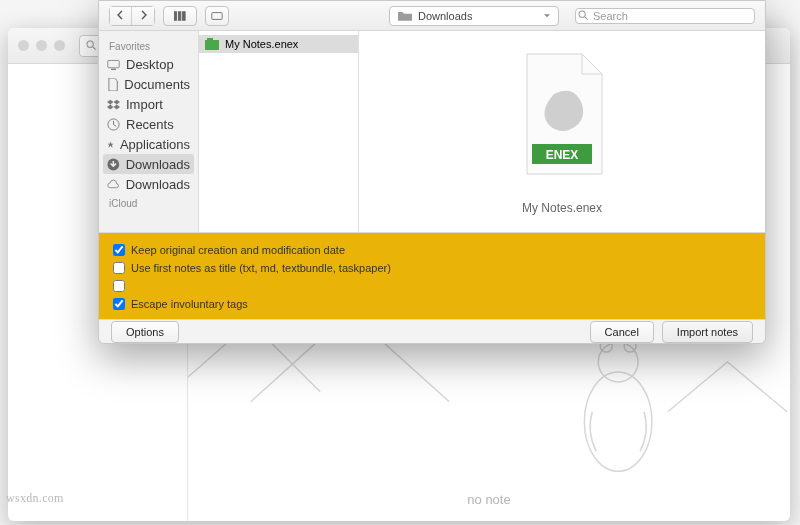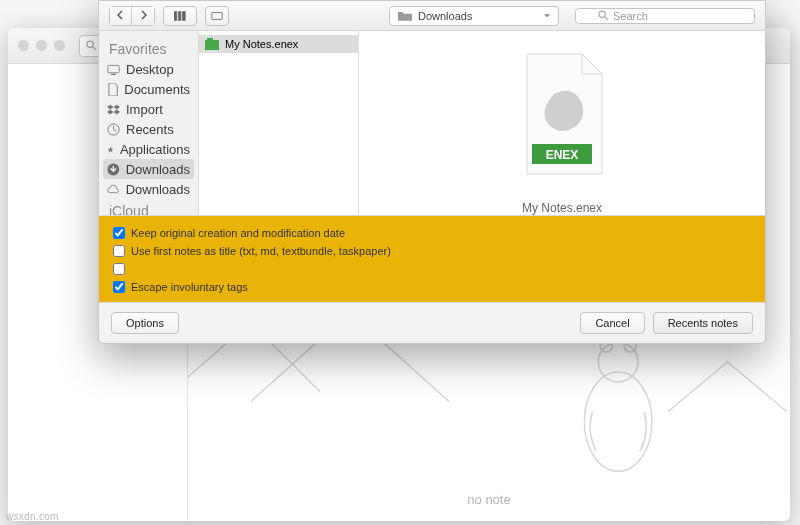--- a/index.html
+++ b/index.html
@@ -44,50 +44,50 @@
     display: flex; align-items: center; gap: 8px; padding: 0 10px;
   }
   .seg { display: flex; border: 1px solid #c4c4c4; border-radius: 4px; background: #fff; height: 20px; }
   .seg button { width: 22px; background: linear-gradient(#fdfdfd,#f0f0f0); border: none; border-right: 1px solid #d0d0d0; }
   .seg button:last-child { border-right: none; }
   .seg button svg { width: 10px; height: 10px; fill: #555; }
   .tb-btn { height: 20px; min-width: 24px; border: 1px solid #c4c4c4; border-radius: 4px; background: linear-gradient(#fdfdfd,#f0f0f0); display: flex; align-items: center; justify-content: center; }
   .tb-btn svg { width: 12px; height: 12px; fill: #666; stroke: #666; }
   .path-popup { flex: 0 0 auto; margin-left: auto; height: 20px; border: 1px solid #c4c4c4; border-radius: 4px; background: #fff; display: flex; align-items: center; padding: 0 8px; font-size: 11px; color: #444; gap: 6px; width: 170px; }
   .path-popup::after { content: ""; margin-left: auto; width: 6px; height: 6px; background: linear-gradient(#888,#888); clip-path: polygon(0 30%,100% 30%,50% 80%); }
-  .tb-search { height: 16px; flex: 0 0 180px; border: 1px solid #c4c4c4; border-radius: 4px; background: #fff; display: flex; align-items: center; padding: 0 22px; font-size: 11px; color: #999; margin-left: 8px; }
+  .tb-search { height: 16px; flex: 0 0 180px; border: 1px solid #c4c4c4; border-radius: 4px; background: #fff; display: flex; align-items: center; padding: 0 2px; font-size: 11px; color: #999; margin-left: 8px; }
   .tb-search svg { width: 11px; height: 11px; fill: #999; margin-right: 4px; }
 
   .sheet-main { flex: 1; display: flex; min-height: 0; }
   .finder-sidebar { width: 100px; background: #f1f1f1; border-right: 1px solid #dcdcdc; padding: 6px 0; overflow: hidden; }
-  .fs-heading { font-size: 14px; color: #8a8a8a; padding: 4px 10px 2px; }
+  .fs-heading { font-size: 10px; color: #8a8a8a; padding: 4px 10px 2px; }
   .fs-item { display: flex; align-items: center; gap: 6px; padding: 2px 8px; font-size: 13px; color: #3a3a3a; height: 20px; }
   .fs-item.selected { background: #d9d9d9; border-radius: 3px; margin: 0 4px; padding: 2px 4px; }
   .fs-item svg { width: 13px; height: 13px; fill: #7a7a7a; }
   .fs-item.selected svg { fill: #595959; }
 
   .file-col { width: 160px; background: #fff; border-right: 1px solid #e0e0e0; padding-top: 4px; }
   .file-row { display: flex; align-items: center; gap: 6px; height: 18px; padding: 0 6px; font-size: 11px; background: #dcdcdc; }
   .file-row svg { width: 14px; height: 12px; }
 
   .preview-col { flex: 1; background: #fff; display: flex; flex-direction: column; align-items: center; justify-content: flex-start; padding-top: 18px; gap: 8px; }
   .preview-icon { width: 100px; height: 130px; position: relative; }
   .preview-icon svg { width: 100%; height: 100%; }
   .preview-name { margin-top: 14px; font-size: 12px; color: #666; }
 
   .options-panel { border-top: 1px solid #d9d9d9; background: #eab308; padding: 8px 14px 6px; }
   .opt-row { display: flex; align-items: center; gap: 6px; font-size: 11px; color: #333; height: 18px; }
   .opt-row input { width: 12px; height: 12px; }
 
-  .sheet-footer { height: 41px; border-top: 1px solid #d9d9d9; display: flex; align-items: center; padding: 0 12px; gap: 8px; }
+  .sheet-footer { height: 24px; border-top: 1px solid #d9d9d9; display: flex; align-items: center; padding: 0 12px; gap: 8px; }
   .mac-btn { height: 22px; padding: 0 14px; font-size: 11px; background: linear-gradient(#fdfdfd,#f0f0f0); border: 1px solid #c4c4c4; border-radius: 4px; color: #222; }
   .mac-btn.default { background: linear-gradient(#f8f8f8,#eaeaea); }
   .sheet-footer .spacer { flex: 1; }
 
-  .watermark { position: absolute; left: 6px; bottom: 3px; font-size: 10px; color: #b9b9b9; font-family: Liberation Sans, sans-serif; letter-spacing: .3px; }
+  .watermark { position: absolute; left: 6px; bottom: 19px; font-size: 12px; color: #b9b9b9; font-family: Liberation Serif, serif; letter-spacing: .3px; }
 </style>
 </head>
 <body>
 
 <div class="bg-window">
   <div class="bg-titlebar">
     <div class="traffic-lights">
       <span></span>
       <span></span>
       <span></span>
@@ -259,17 +259,17 @@
     <label class="opt-row">
       <input type="checkbox" checked="" style="">
       <span>Escape involuntary tags</span>
     </label>
   </div>
 
   <div class="sheet-footer">
     <button class="mac-btn">Options</button>
     <div class="spacer"></div>
     <button class="mac-btn">Cancel</button>
-    <button class="mac-btn default">Recents notes</button>
+    <button class="mac-btn default">Import notes</button>
   </div>
 </div>
 
 <div class="watermark">wsxdn.com</div>
 
 </body></html>

